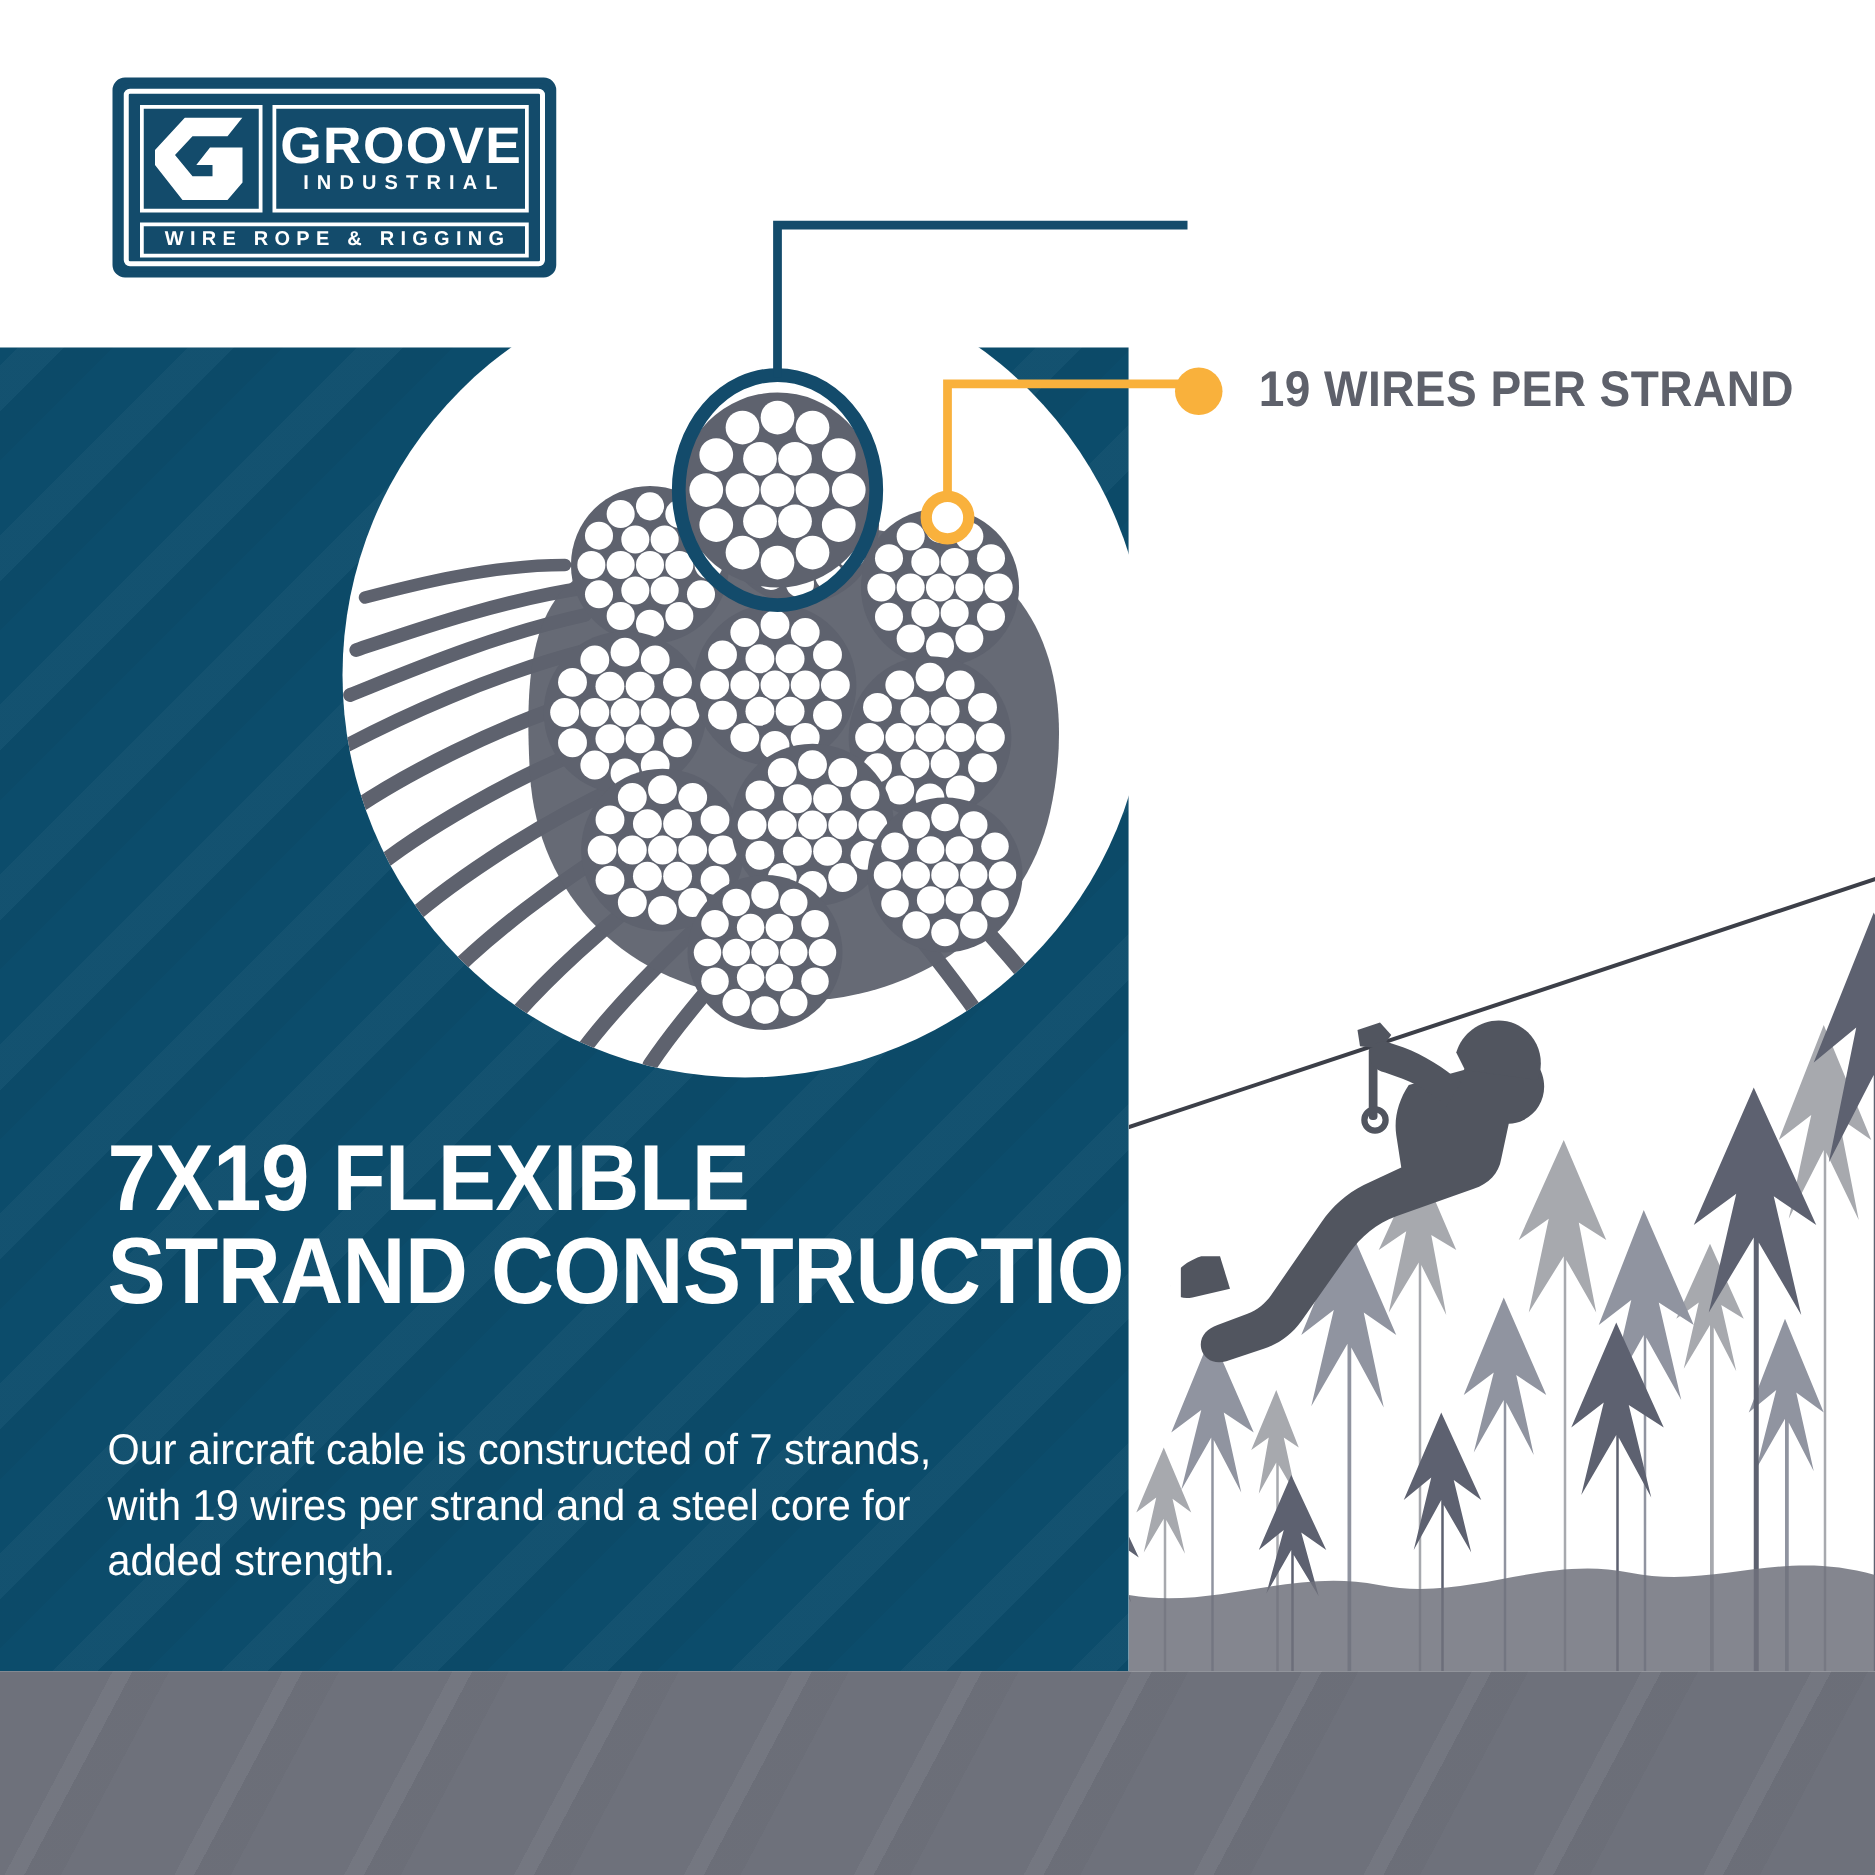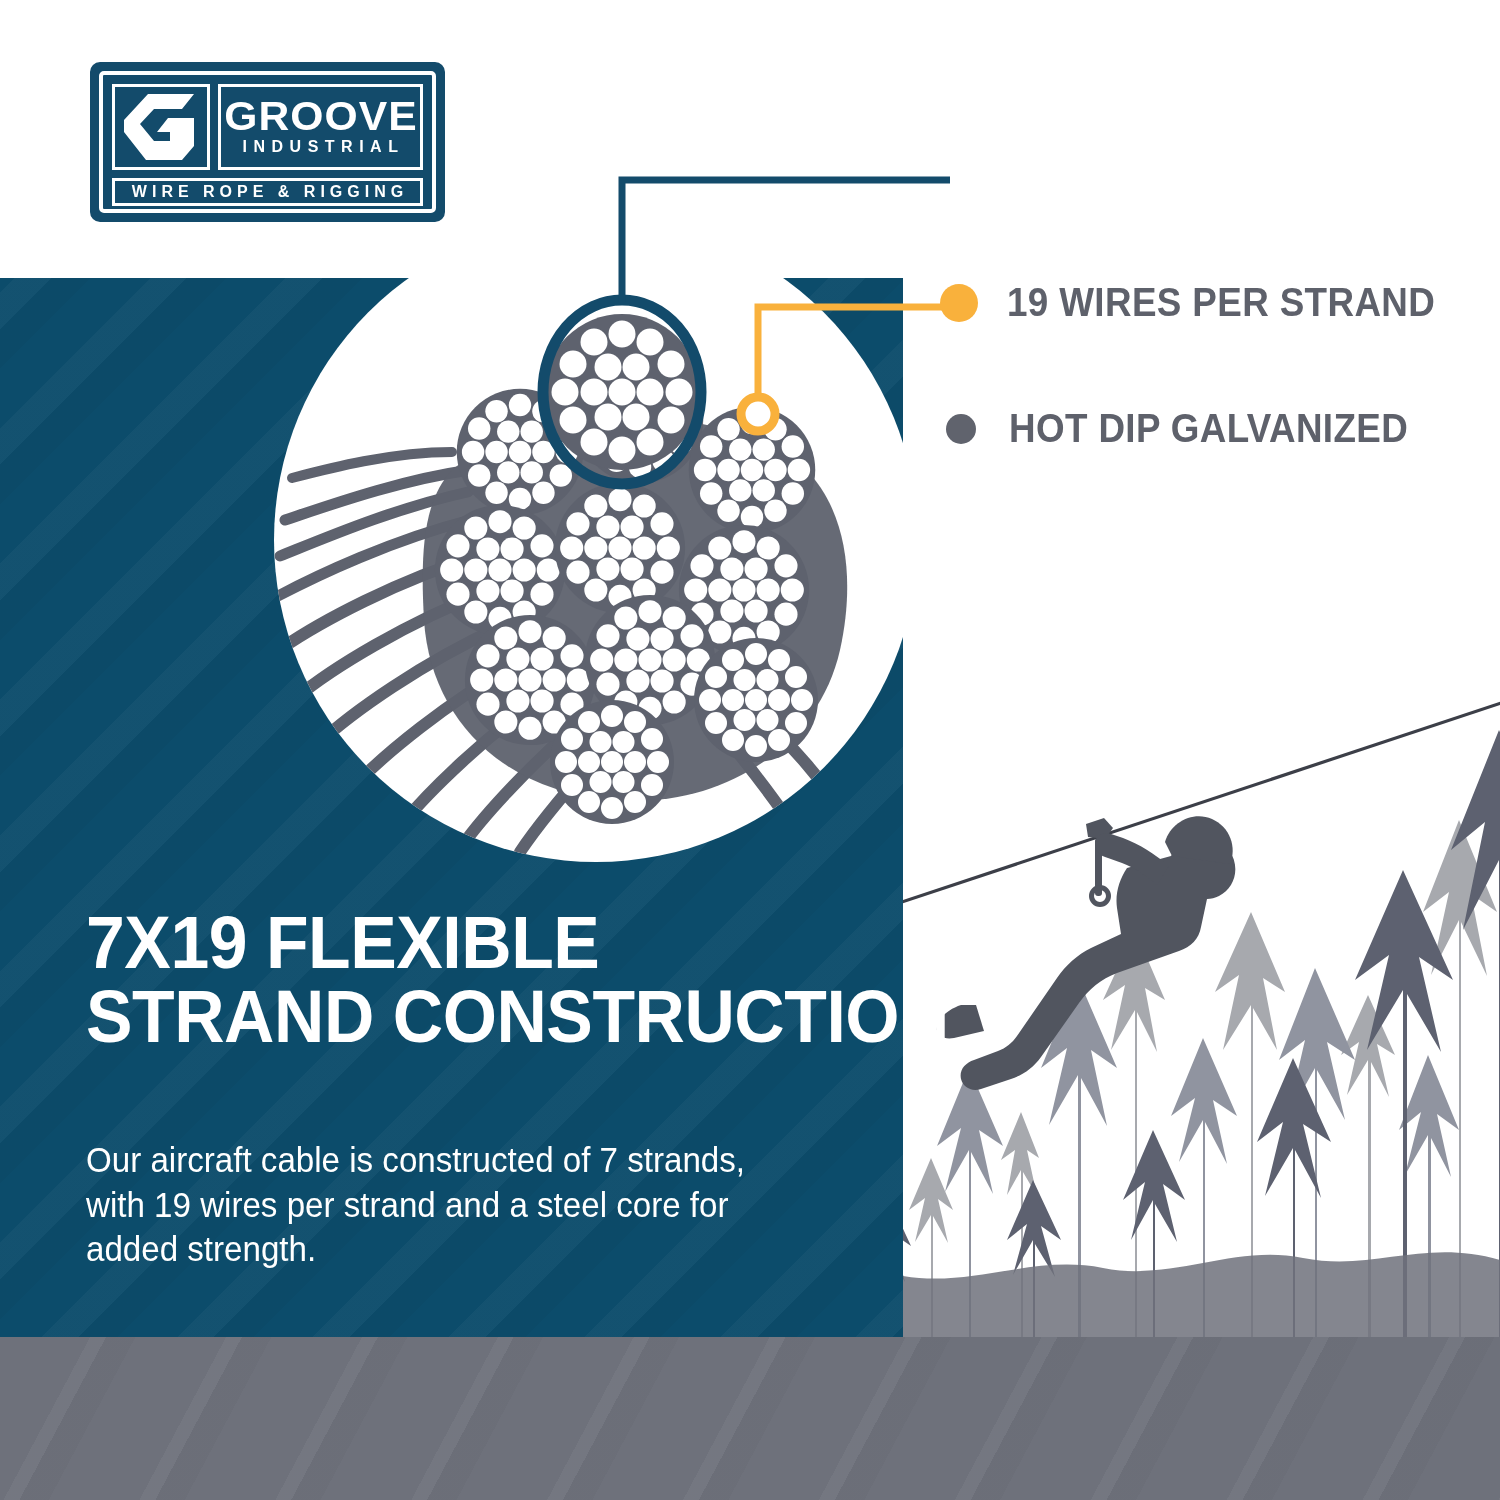--- a/index.html
+++ b/index.html
@@ -58,21 +58,21 @@
   .body-copy{position:absolute;left:86px;top:1138px;width:700px;color:#ffffff;
     font-size:34.5px;line-height:1.29;font-weight:400;transform:scaleX(.96);transform-origin:left top;}
 
   
   .callout{position:absolute;display:flex;align-items:center;}
   .callout .dot{border-radius:50%;flex:none;}
   .callout .lbl{color:#5E616B;font-weight:700;font-size:40px;letter-spacing:.4px;white-space:nowrap;
     transform:scaleX(.92);transform-origin:left center;}
   #callout-0{left:940px;top:160px;}
   #callout-0 .dot{width:38px;height:38px;background:#114B6B;margin-right:29px;}
-  #callout-1{left:940px;top:280px;}
+  #callout-1{left:940px;top:290px;}
   #callout-1 .dot{width:38px;height:38px;background:#F9B13C;margin-right:29px;}
   #callout-2{left:946px;top:406px;}
   #callout-2 .dot{width:30px;height:30px;background:#60636D;margin-right:33px;}
 
   .leaders{position:absolute;left:0;top:0;width:1500px;height:1500px;pointer-events:none;}
   .cable-art{position:absolute;left:0;top:0;width:1500px;height:1500px;}
 </style>
 </head>
 <body>
 
@@ -288,24 +288,20 @@
 
     <circle cx="758" cy="414" r="17" fill="#ffffff" stroke="#F9B13C" stroke-width="9"></circle>
   </svg>
 
 
   <div class="callout" id="callout-1">
     <span class="dot"></span>
     <span class="lbl">19 WIRES PER STRAND</span>
   </div>
 
-  <div class="callout" id="callout-2">
-    <span class="dot"></span>
-    <span class="lbl">HOT DIP GALVANIZED</span>
-  </div>
 
   <div class="headline">
     <div>7X19 FLEXIBLE</div>
     <div>STRAND CONSTRUCTION</div>
   </div>
 
   <div class="body-copy">Our aircraft cable is constructed of 7 strands, with 19 wires per strand and a steel core for added strength.</div>
 
   <div class="bottom-band"></div>
 

